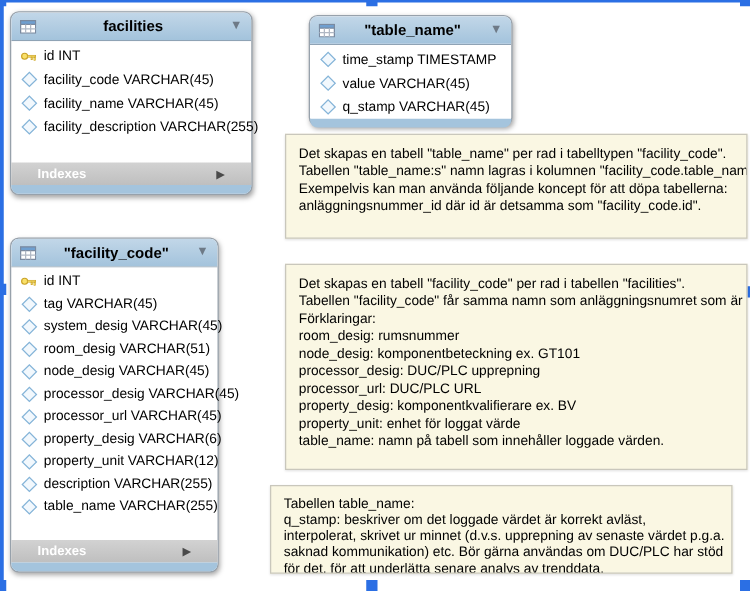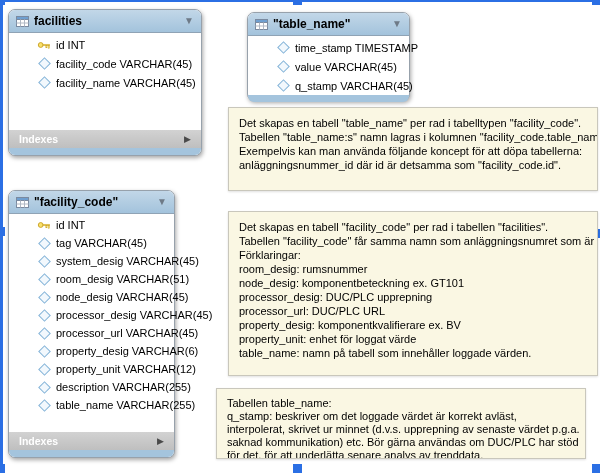--- a/index.html
+++ b/index.html
@@ -11,30 +11,31 @@
   .dbtable{
     position:absolute;display:flex;flex-direction:column;
     background:#fff;border:1px solid #97a1ab;border-radius:7px;
     box-shadow:1px 2px 4px rgba(0,0,0,.35);
   }
   .thead{
     height:22px;flex:0 0 22px;display:flex;align-items:center;gap:5px;
     padding:0 7px;border-bottom:1px solid #8fa3b5;
     background:linear-gradient(#c2d7e8,#a3c3dc);
     border-radius:6px 6px 0 0;
+    text-align:center;
   }
   .ttitle{font-weight:bold;font-size:12px;color:#000;flex:1;white-space:nowrap;}
   .collapse{color:#6e7a87;font-size:10px;line-height:1;}
-  .tbody{flex:1 1 auto;padding-top:2px;padding-left:21px;}
+  .tbody{flex:1 1 auto;padding-top:2px;}
   .trow{height:19px;display:flex;align-items:center;gap:6px;padding:0 7px;font-size:11px;color:#000;white-space:nowrap;}
   .t-compact .trow{height:18px;}
   .ic{flex:0 0 auto;display:inline-flex;align-items:center;justify-content:center;width:13px;}
   .diamond{width:7px;height:7px;border:1.5px solid #85b4d8;background:#f2f8fd;transform:rotate(45deg);margin-left:2px;}
   .tfoot{
-    flex:0 0 18px;height:18px;display:flex;align-items:center;padding:0 10px;
+    flex:0 0 18px;height:18px;display:flex;align-items:center;padding:0 21px;
     background:linear-gradient(#d2d2d2,#bfbfbf);color:#fff;font-weight:bold;font-size:10.5px;
   }
   .expand{margin-left:auto;color:#4a4a4a;font-size:9px;font-weight:normal;}
   .tstrip{flex:0 0 7px;height:7px;background:#a4c4dd;border-radius:0 0 6px 6px;}
   
   .note{
     position:absolute;background:#faf7e3;border:1px solid #c9c7bc;
     padding:8px 10px;font-size:11px;color:#000;overflow:hidden;
     box-shadow:0 1px 2px rgba(0,0,0,.12);
   }
@@ -92,20 +93,26 @@
             <span class="diamond"></span>
           </span>
         <span>facility_code VARCHAR(45)</span>
       </div>
       <div class="trow">
         <span class="ic">
             <span class="diamond"></span>
           </span>
         <span>facility_name VARCHAR(45)</span>
       </div>
+      <div class="trow">
+        <span class="ic">
+            <span class="diamond"></span>
+          </span>
+        <span>facility_description VARCHAR(255)</span>
+      </div>
     </div>
     <div class="tfoot">
       <span>Indexes</span>
       <span class="expand">▶</span>
     </div>
     <div class="tstrip"></div>
   </div>
 
   <div class="dbtable" style="left:247px;top:12px;width:161px;height:87px">
     <div class="thead">

